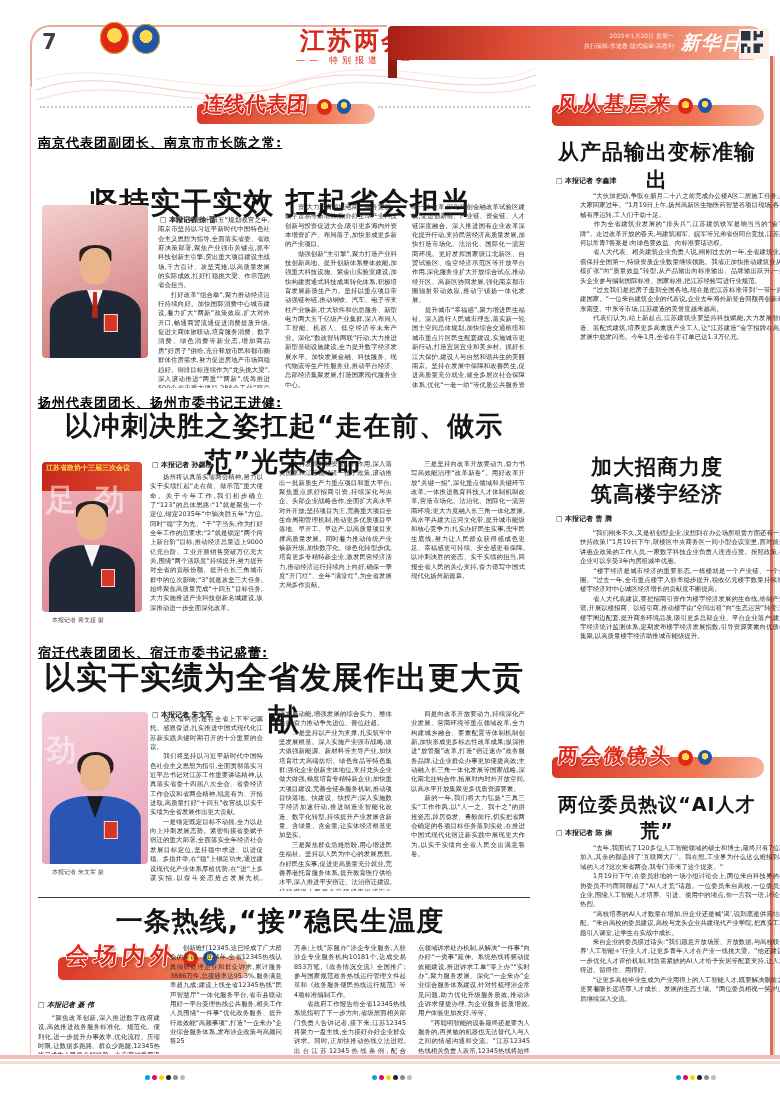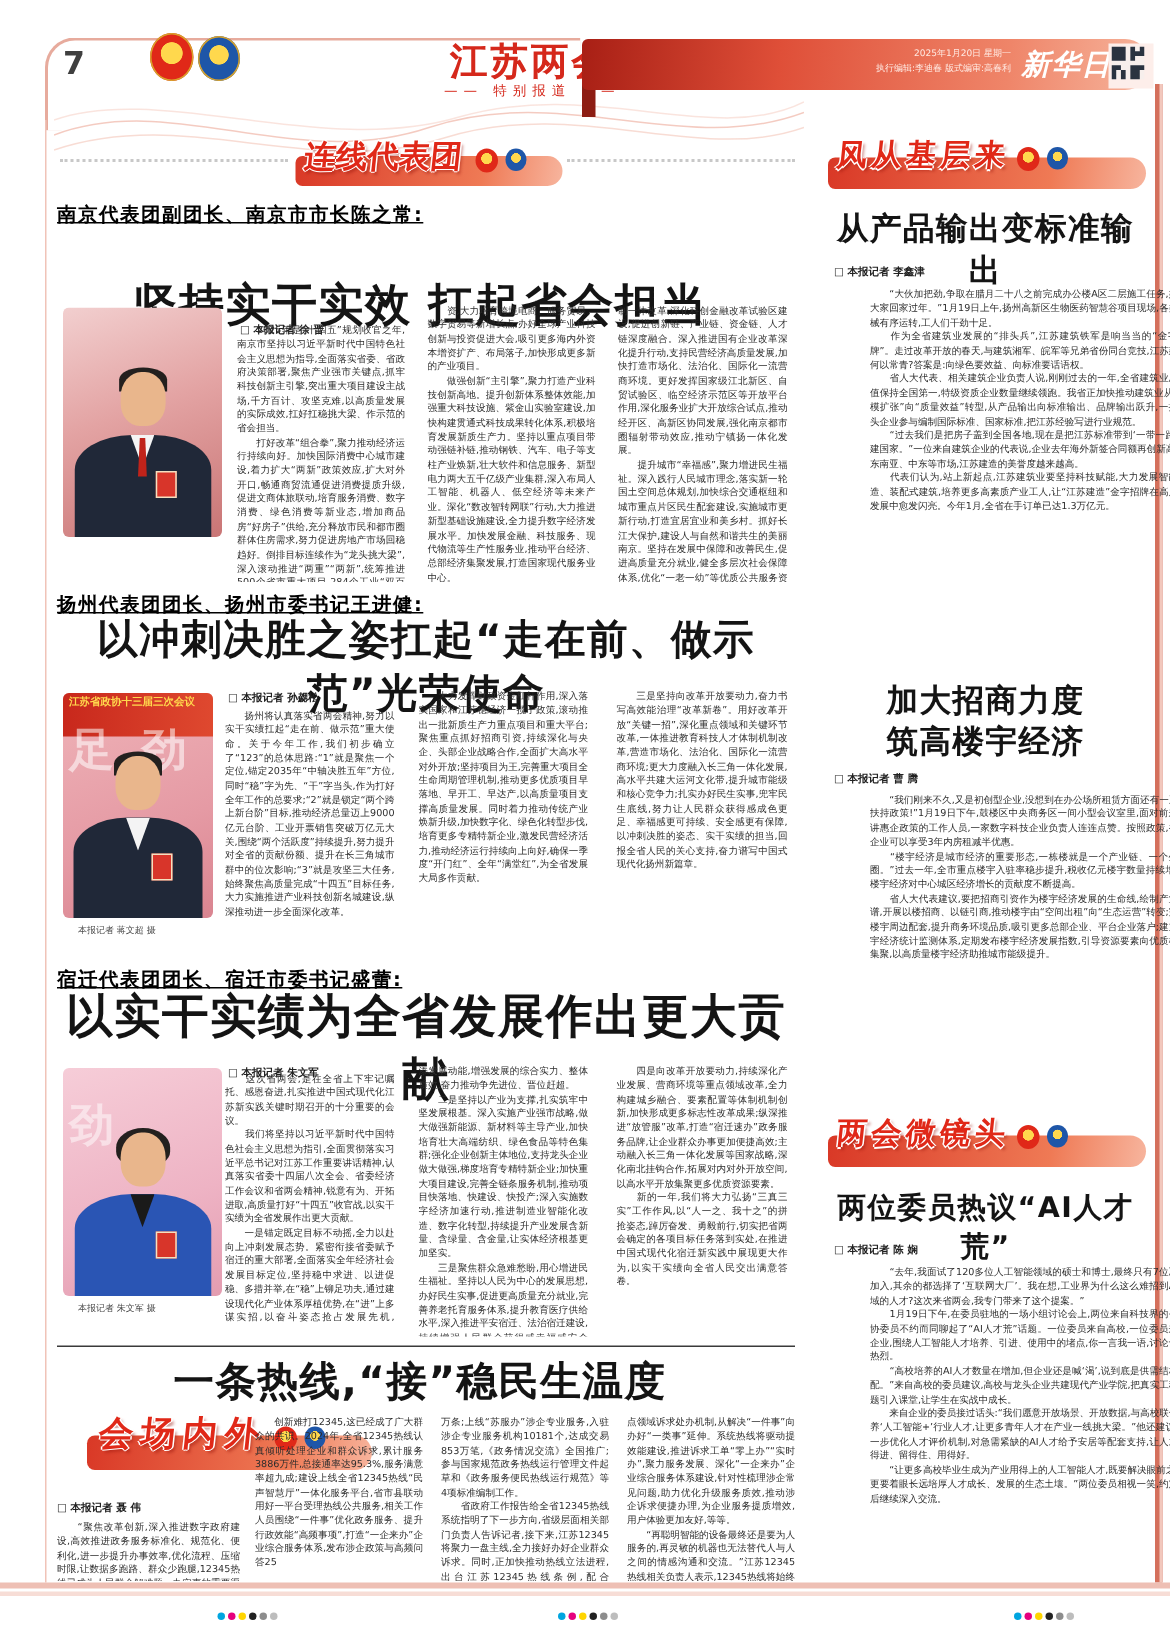--- a/index.html
+++ b/index.html
@@ -204,21 +204,21 @@
 
   <div class="rule" style="left:38px;top:897px;width:492px;"></div>
 
   <div class="headline" style="left:60px;top:903px;width:440px;font-size:27px;">一条热线,“接”稳民生温度</div>
   <div class="badge" style="left:58px;top:940px;width:190px;height:40px;">
     <div class="swoosh"></div>
     <span class="btxt" style="font-size:23px;letter-spacing:5px;margin-left:8px;">会场内外</span>
     <span class="be1" style="width:15px;height:16px;"></span>
     <span class="be2" style="width:14px;height:15px;"></span>
   </div>
-  <div class="abs byline" style="left:38px;top:1000px;">□ 本报记者 聂 伟</div>
+  <div class="abs byline" style="left:38px;top:1000px;font-style:italic;">□ 本报记者 聂 伟</div>
   <div class="col" style="left:38px;top:1014px;width:122px;height:40px;">　　“聚焦改革创新,深入推进数字政府建设,高效推进政务服务标准化、规范化、便利化,进一步提升办事效率,优化流程、压缩时限,让数据多跑路、群众少跑腿,12345热线已成为人民群众解难题、办实事的重要渠道。</div>
   <div class="col" style="left:170px;top:944px;width:112px;height:110px;">　　创新难打12345,这已经成了广大群众的共识。2024年,全省12345热线认真倾听处理企业和群众诉求,累计服务3886万件,总接通率达95.3%,服务满意率超九成;建设上线全省12345热线“民声智慧厅”一体化服务平台,省市县联动用好一平台受理热线公共服务,相关工作人员围绕“一件事”优化政务服务、提升行政效能“高频事项”,打造“一企来办”企业综合服务体系,发布涉企政策与高频问答25</div>
   <div class="col" style="left:294px;top:944px;width:112px;height:110px;">万条;上线“苏服办”涉企专业服务,入驻涉企专业服务机构10181个,达成交易853万笔,《政务情况交流》全国推广;参与国家规范政务热线运行管理文件起草和《政务服务便民热线运行规范》等4项标准编制工作。
 　　省政府工作报告给全省12345热线系统指明了下一步方向,省级层面相关部门负责人告诉记者,接下来,江苏12345将聚力一盘主线,全力接好办好企业群众诉求。同时,正加快推动热线立法进程,出台江苏12345热线条例,配合《12345政务服务便民热线运行及分级响应30条(试行)》,完善诉求处置闭环流转机制,规范诉求全过程管理,围绕重</div>
   <div class="col" style="left:418px;top:944px;width:112px;height:110px;">点领域诉求处办机制,从解决“一件事”向办好“一类事”延伸。系统热线将驱动提效能建设,推进诉求工单“零上办”“实时办”,聚力服务发展、深化“一企来办”企业综合服务体系建设,针对性梳理涉企常见问题,助力优化升级服务质效,推动涉企诉求便捷办理,为企业服务提质增效,用户体验更加友好,等等。
 　　“再聪明智能的设备最终还是要为人服务的,再灵敏的机器也无法替代人与人之间的情感沟通和交流。”江苏12345热线相关负责人表示,12345热线将始终保持公共服务的亲和力,在数字化转型过程中守好“民生温度”。</div>
 
   <div class="badge" style="left:552px;top:90px;width:212px;height:36px;">
     <div class="swoosh"></div>
     <span class="btxt" style="font-size:20px;letter-spacing:3px;margin-left:6px;">风从基层来</span>

